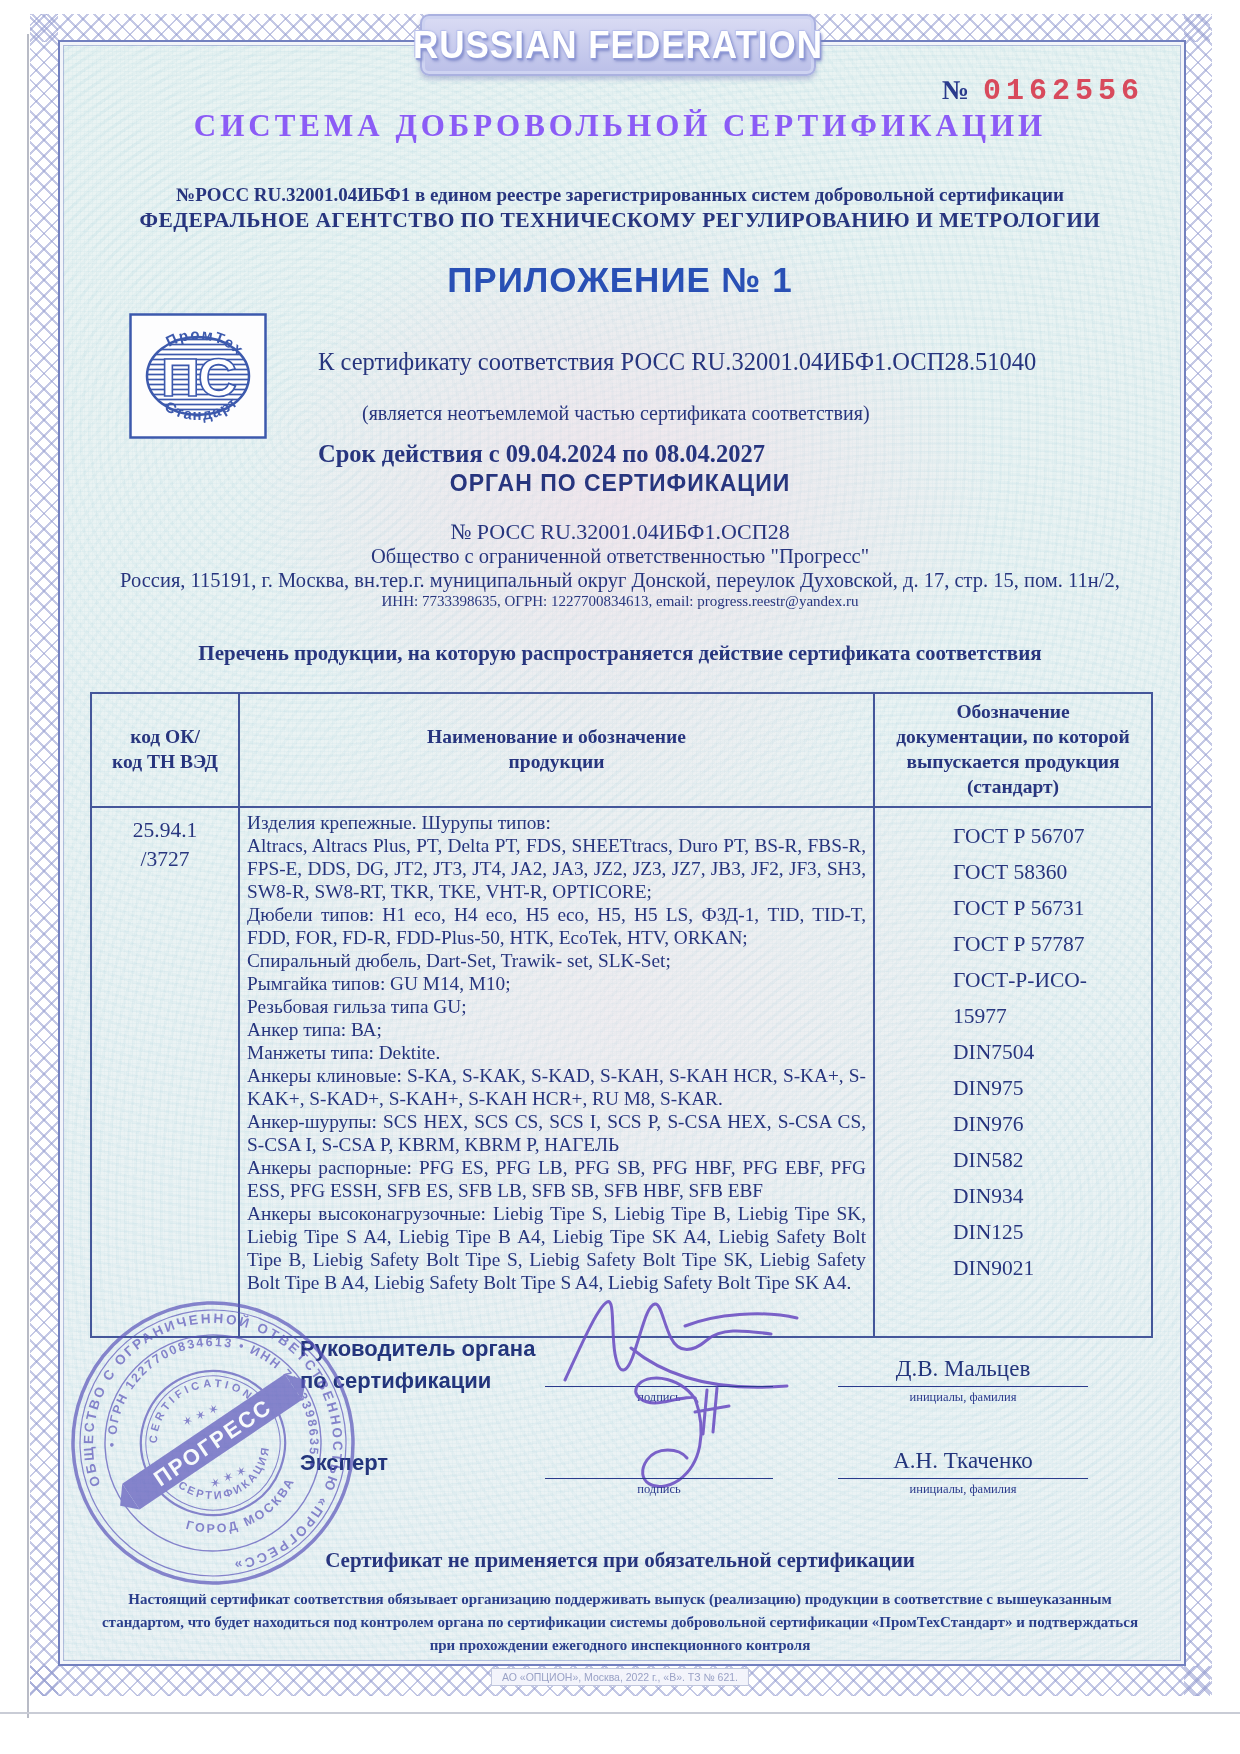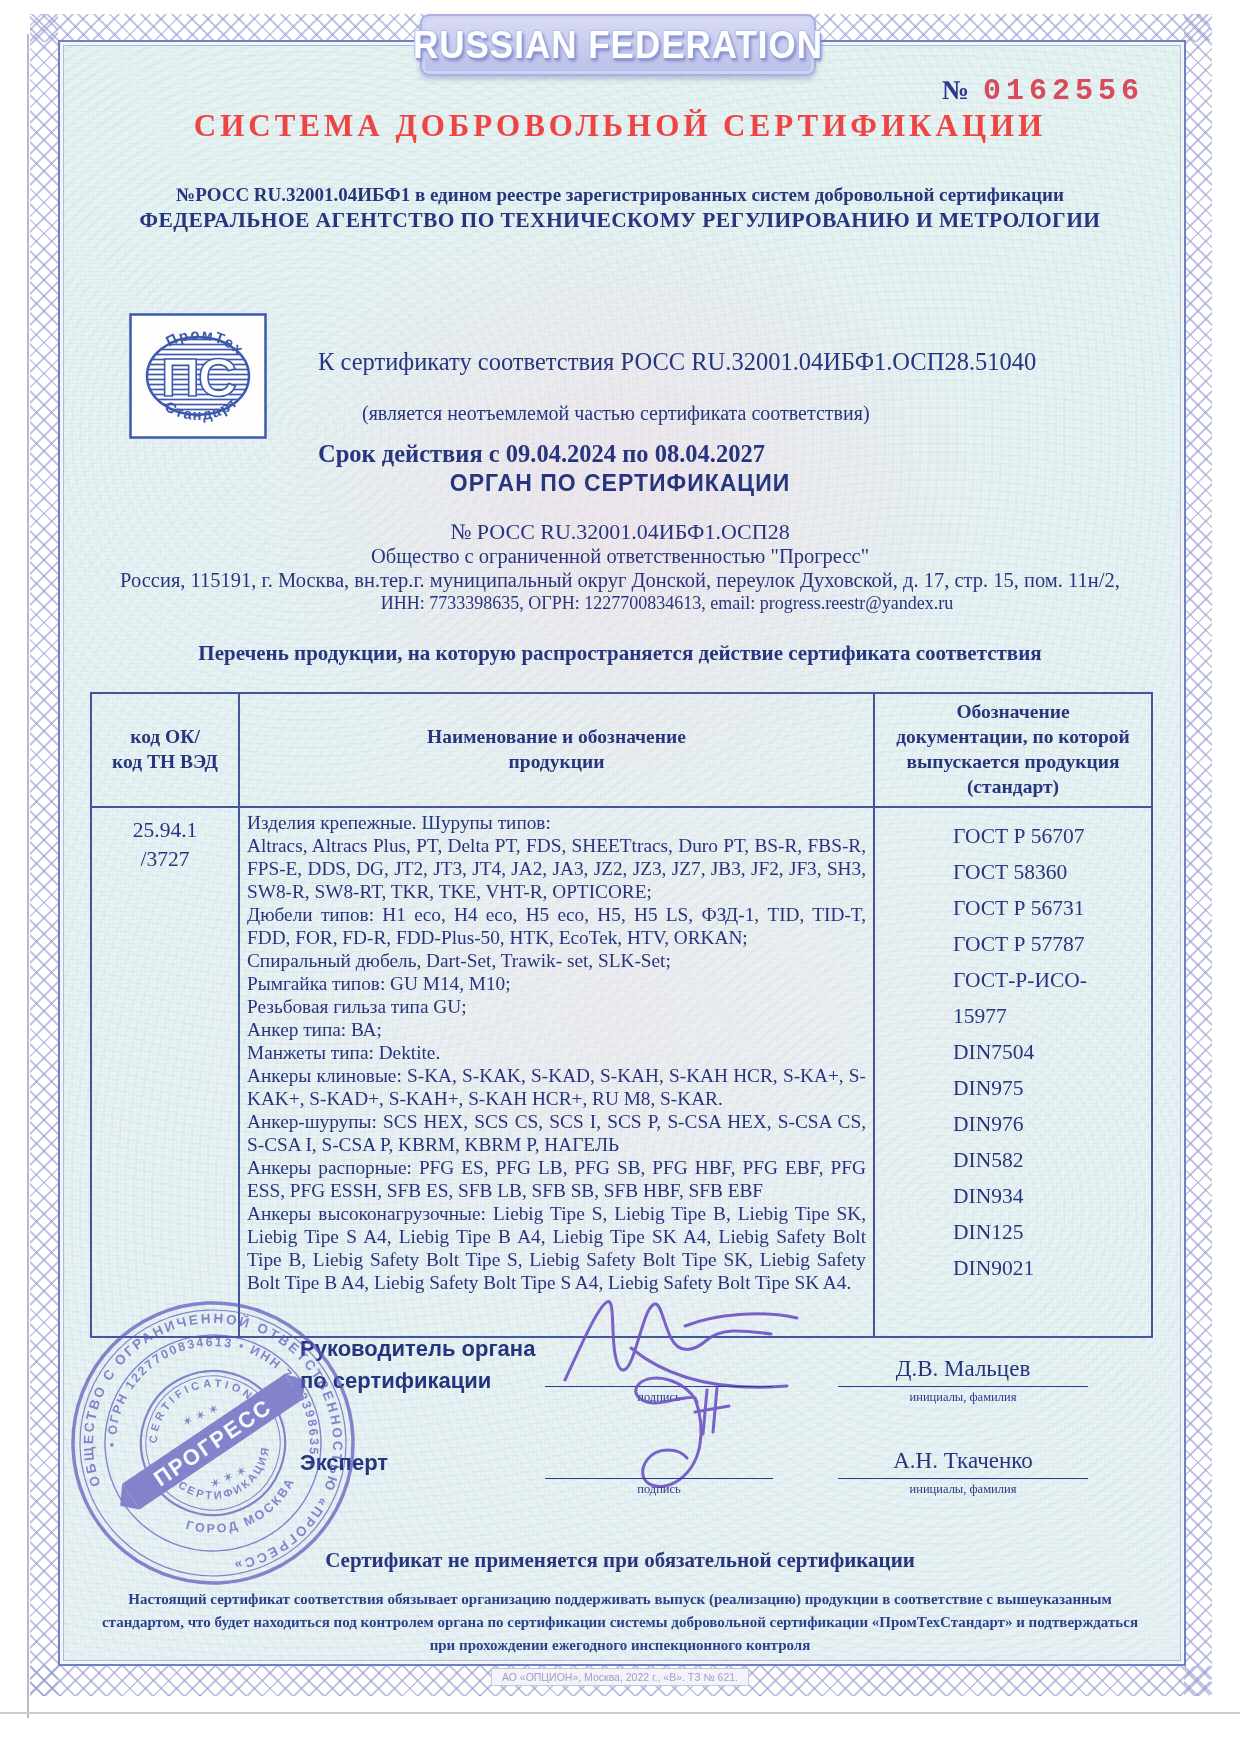--- a/index.html
+++ b/index.html
@@ -34,35 +34,35 @@
       display:flex;align-items:center;justify-content:center;}
   .banner-text{font-family:"Liberation Sans",sans-serif;font-weight:bold;font-size:35px;
       letter-spacing:1px;color:#ffffff;transform:scaleY(1.12);white-space:nowrap;
       text-shadow:0 0 2px #98a2dc, 1px 1px 0 #8d97d5, -1px -1px 0 #c2c9f0, 2px 2px 3px #7d87c6;}
   
   .c{position:absolute;left:60px;width:1120px;text-align:center;}
   .cert-no{position:absolute;top:74px;right:96px;white-space:nowrap;}
   .cert-no .nsign{font-size:27px;font-weight:bold;color:#2a3a8c;margin-right:14px;}
   .cert-no .digits{font-family:"Liberation Mono",monospace;font-size:30px;font-weight:bold;
       color:#d84a5c;letter-spacing:5px;}
-  .t1{top:108px;font-size:31px;font-weight:bold;letter-spacing:4px;color:#ef4444;}
+  .t1{top:108px;font-size:31px;font-weight:bold;letter-spacing:4px;color:#8b5cf6;}
   .t2{top:147px;font-size:31px;font-weight:bold;letter-spacing:4px;color:#24367f;}
   .registry{top:184px;font-size:19px;font-weight:bold;}
   .agency{top:208px;font-size:21.5px;font-weight:bold;letter-spacing:.4px;}
   .appendix{top:260px;font-family:"Liberation Sans",sans-serif;font-weight:bold;font-size:35px;
       color:#2950b5;letter-spacing:1px;}
   .logo{position:absolute;left:128px;top:312px;width:140px;height:128px;}
   .refline1{position:absolute;left:318px;top:348px;font-size:24.5px;}
   .refline2{position:absolute;left:318px;top:402px;font-size:20px;margin-left:44px;}
   .validity{position:absolute;left:318px;top:440px;font-size:24.5px;font-weight:bold;}
   .orgh{top:470px;font-family:"Liberation Sans",sans-serif;font-weight:bold;font-size:23px;letter-spacing:1px;}
   .orgno{top:519px;font-size:22px;}
   .orgname{top:545px;font-size:20.5px;}
   .addr{top:569px;font-size:20.5px;}
-  .contacts{top:593px;font-size:18px;padding-left:47px;}
+  .contacts{top:593px;font-size:15px;}
   .caption{top:641px;font-size:21px;font-weight:bold;}
   
   .tbl{position:absolute;left:90px;top:692px;width:1063px;border:2.5px solid #44569a;box-sizing:border-box;}
   .tr{display:flex;}
   .th-row{border-bottom:2px solid #44569a;min-height:96px;}
   .cell{box-sizing:border-box;}
   .col1{width:148px;border-right:2px solid #44569a;}
   .col2{width:635px;border-right:2px solid #44569a;}
   .col3{flex:1;}
   .th{display:flex;align-items:center;justify-content:center;text-align:center;
@@ -106,20 +106,21 @@
     <div class="banner-text">RUSSIAN FEDERATION</div>
   </div>
 
   <div class="cert-no">
     <span class="nsign">№</span><span class="digits">0162556</span>
   </div>
 
   <div class="c t1">СИСТЕМА ДОБРОВОЛЬНОЙ СЕРТИФИКАЦИИ</div>
   <div class="c registry">№РОСС RU.32001.04ИБФ1 в едином реестре зарегистрированных систем добровольной сертификации</div>
   <div class="c agency">ФЕДЕРАЛЬНОЕ АГЕНТСТВО ПО ТЕХНИЧЕСКОМУ РЕГУЛИРОВАНИЮ И МЕТРОЛОГИИ</div>
+  <div class="c appendix">ПРИЛОЖЕНИЕ № 1</div>
 
   <div class="logo">
     <svg width="140" height="128" viewBox="0 0 140 128">
       <defs>
         <pattern id="hatch" width="4" height="5" patternUnits="userSpaceOnUse">
           <rect width="4" height="5" fill="#ffffff"></rect>
           <line x1="0" y1="2.5" x2="4" y2="2.5" stroke="#3c59ad" stroke-width="1.7"></line>
         </pattern>
         <path id="logoTopArc" d="M 24,52 A 52,46 0 0 1 116,52"></path>
         <path id="logoBotArc" d="M 22,82 A 54,48 0 0 0 118,82"></path>

